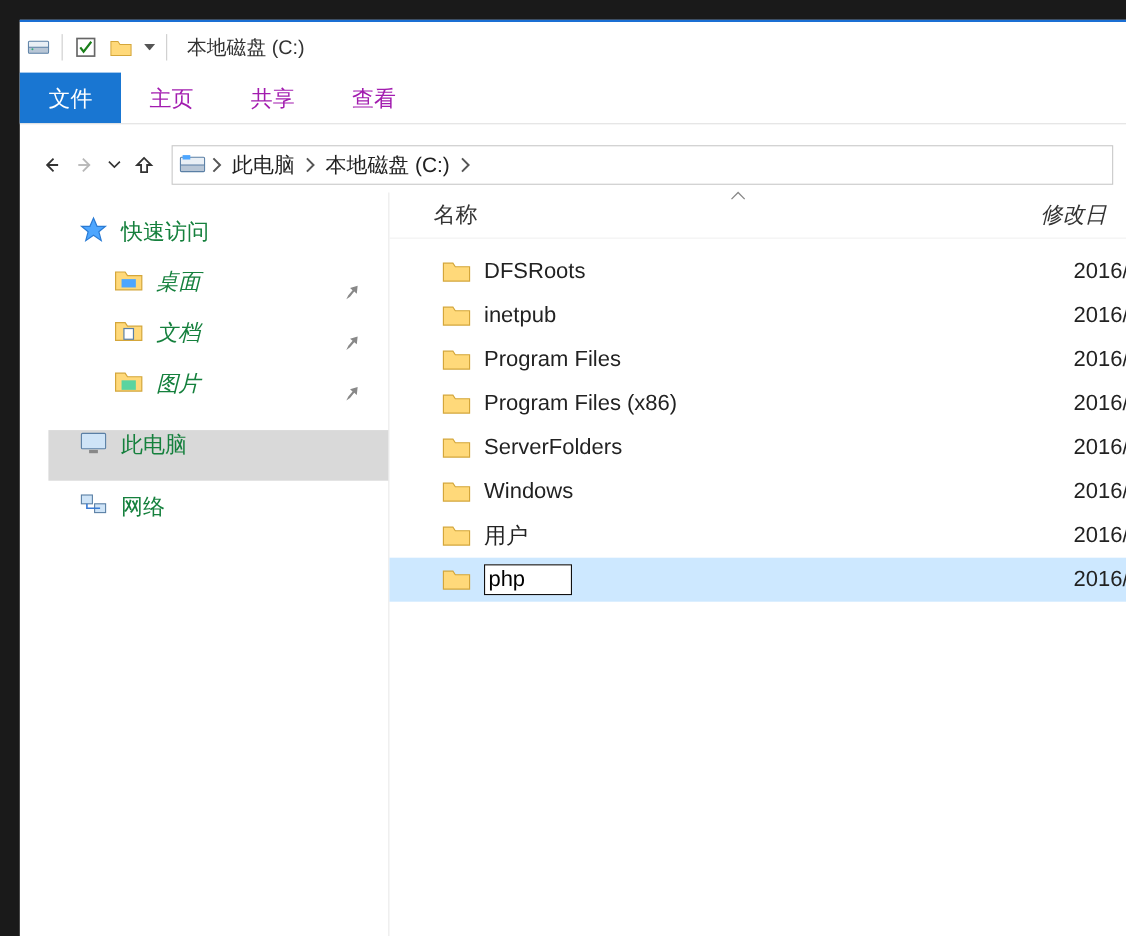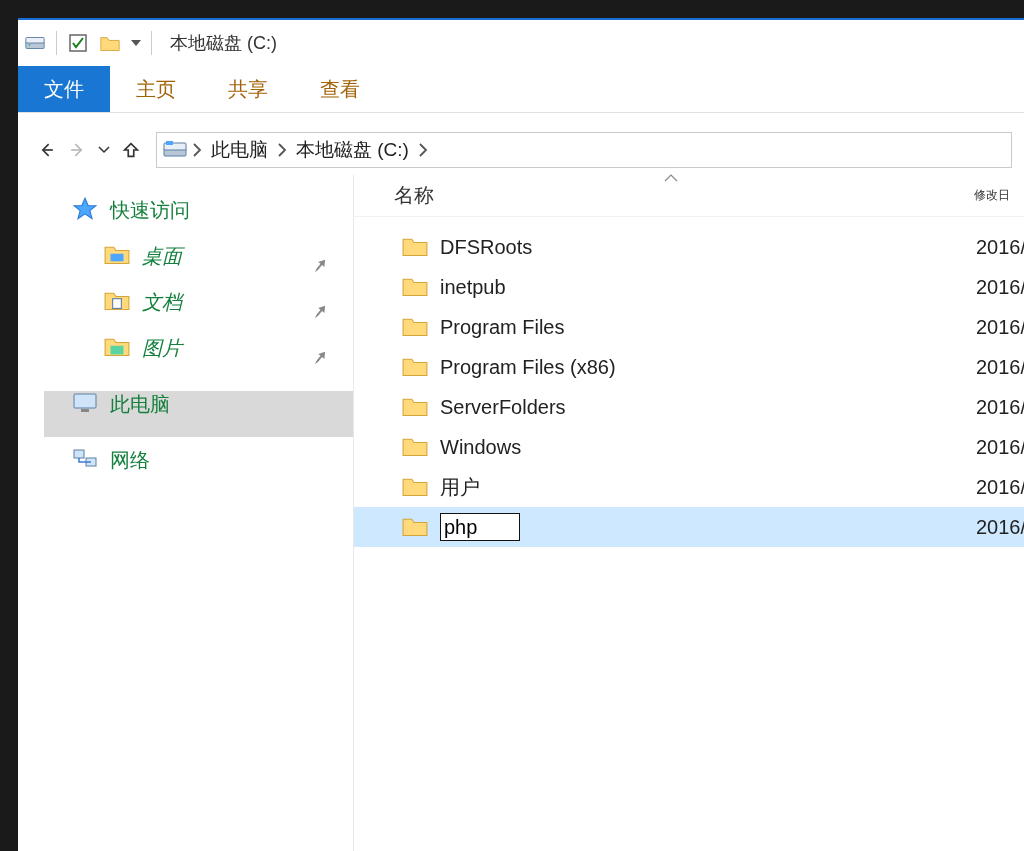--- a/index.html
+++ b/index.html
@@ -47,21 +47,21 @@
   height: 46px;
   display: flex;
   align-items: stretch;
   background: #ffffff;
 }
 .ribbon-tabs .tab {
   padding: 0 26px;
   display: flex;
   align-items: center;
   font-size: 20px;
-  color: #a16207;
+  color: #a21caf;
   cursor: pointer;
 }
 .ribbon-tabs .tab.file {
   background: #1976d2;
   color: #ffffff;
 }
 .ribbon-sep {
   height: 1px;
   background: #e0e0e0;
 }
@@ -163,23 +163,24 @@
   font-size: 20px;
   color: #333;
 }
 .col-headers .sort-caret {
   position: absolute;
   left: 310px;
   top: -2px;
 }
 .col-headers .col-date {
   position: absolute;
-  left: 620px;
-  font-size: 12px;
+  left: 592px;
+  font-size: 20px;
   color: #333;
+  font-style: italic;
 }
 
 .file-list {
   flex:1;
   padding-top: 10px;
 }
 .file-row {
   display: flex;
   align-items: center;
   height: 40px;

